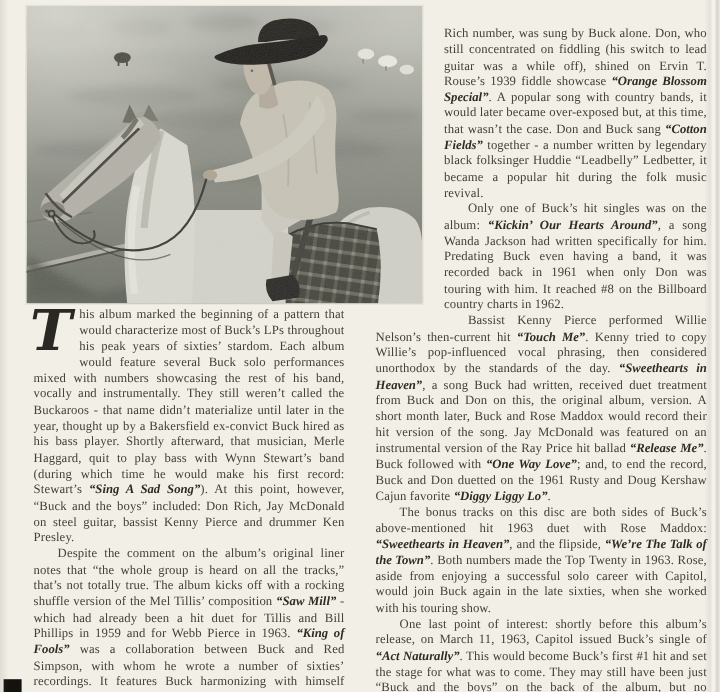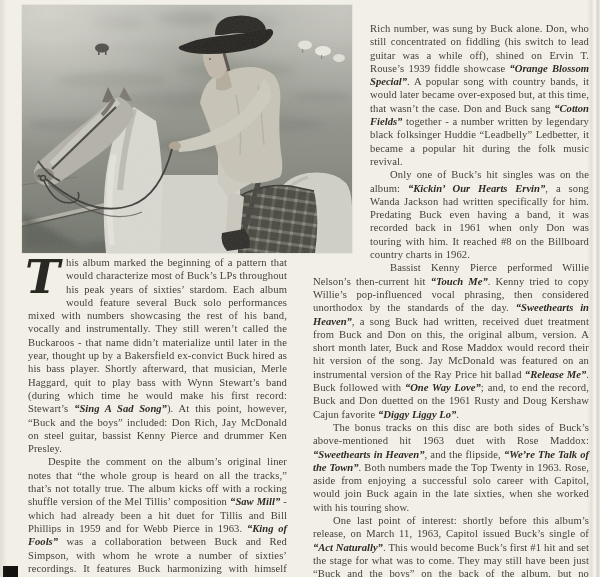--- a/index.html
+++ b/index.html
@@ -162,21 +162,21 @@
     <div class="paras">
         <p><span class="dropcap">T</span><span>his album marked the beginning of a pattern that would characterize most of Buck’s LPs throughout his peak years of sixties’ stardom.  Each album would feature several Buck solo performances mixed with numbers showcasing the rest of his band, vocally and instrumentally.  They still weren’t called the Buckaroos - that name didn’t materialize until later in the year, thought up by a Bakersfield ex-convict Buck hired as his bass player.  Shortly afterward, that musician, Merle Haggard, quit to play bass with Wynn Stewart’s band (during which time he would make his first record: Stewart’s </span><span class="song-title">“Sing A Sad Song”</span><span>).  At this point, however, “Buck and the boys” included: Don Rich, Jay McDonald on steel guitar, bassist Kenny Pierce and drummer Ken Presley.</span></p>
         <p class="indent"><span>Despite the comment on the album’s original liner notes that “the whole group is heard on all the tracks,” that’s not totally true. The album kicks off with a rocking shuffle version of the Mel Tillis’ composition </span><span class="song-title">“Saw Mill”</span><span> - which  had already been a hit duet for Tillis and Bill Phillips in 1959 and for Webb Pierce in 1963. </span><span class="song-title">“King of Fools”</span><span> was a collaboration between Buck and Red Simpson, with whom he wrote a number of sixties’ recordings.  It features Buck harmonizing with himself through the magic of overdubbing.  Don handled the vocal on the Harlan Howard ditty </span></p>
       </div>
   </div>
 
   <div class="col col-right">
     <div class="photo-spacer"></div>
     <div class="paras">
         <p><span>Rich number, was sung by Buck alone.  Don, who still concentrated on fiddling (his switch to lead guitar was a while off), shined on Ervin T. Rouse’s 1939 fiddle showcase </span><span class="song-title">“Orange Blossom Special”</span><span>.  A popular song with country bands, it would later became over-exposed but, at this time, that wasn’t the case.  Don and Buck sang </span><span class="song-title">“Cotton Fields”</span><span> together - a number written by legendary black folksinger Huddie “Leadbelly” Ledbetter, it became a popular hit during the folk music revival.</span></p>
-        <p class="indent"><span>Only one of Buck’s hit singles was on the album: </span><span class="song-title">“Kickin’ Our Hearts Ervin”</span><span>, a song Wanda Jackson had written specifically for him.  Predating Buck even having a band, it was recorded back in 1961 when only Don was touring with him.  It reached #8 on the Billboard country charts in 1962.</span></p>
+        <p class="indent"><span>Only one of Buck’s hit singles was on the album: </span><span class="song-title">“Kickin’ Our Hearts Around”</span><span>, a song Wanda Jackson had written specifically for him.  Predating Buck even having a band, it was recorded back in 1961 when only Don was touring with him.  It reached #8 on the Billboard country charts in 1962.</span></p>
         <p class="indent"><span>Bassist Kenny Pierce performed Willie Nelson’s then-current hit </span><span class="song-title">“Touch Me”</span><span>.  Kenny tried to copy Willie’s pop-influenced vocal phrasing, then considered unorthodox by the standards of the day.  </span><span class="song-title">“Sweethearts in Heaven”</span><span>, a song Buck had written, received duet treatment from Buck and Don on this, the original album, version.  A short month later, Buck and Rose Maddox would record their hit version of the song.  Jay McDonald was featured on an instrumental version of the Ray Price hit ballad </span><span class="song-title">“Release Me”</span><span>. Buck followed with </span><span class="song-title">“One Way Love”</span><span>; and, to end the record, Buck and Don duetted on the 1961 Rusty and Doug Kershaw Cajun favorite </span><span class="song-title">“Diggy Liggy Lo”</span><span>.</span></p>
         <p class="indent"><span>The bonus tracks on this disc are both sides of Buck’s above-mentioned hit 1963 duet with Rose Maddox: </span><span class="song-title">“Sweethearts in Heaven”</span><span>, and the flipside, </span><span class="song-title">“We’re The Talk of the Town”</span><span>.  Both numbers made the Top Twenty in 1963.  Rose, aside from enjoying a successful solo career with Capitol, would join Buck again in the late sixties, when she worked with his touring show.</span></p>
         <p class="indent"><span>One last point of interest: shortly before this album’s release, on March 11, 1963, Capitol issued Buck’s single of </span><span class="song-title">“Act Naturally”</span><span>.  This would become Buck’s first #1 hit and set the stage for what was to come.  They may still have been just “Buck and the boys” on the back of the album, but no matter...Buck Owens and the Buckaroos were about to hit their stride.  In the process, they’d create some of the greatest country music of the decade—and beyond.</span></p>
       </div>
 
   </div>
 
   <div class="corner-mark"></div>
   <div class="edge-left"></div>
   <div class="edge-right"></div>

